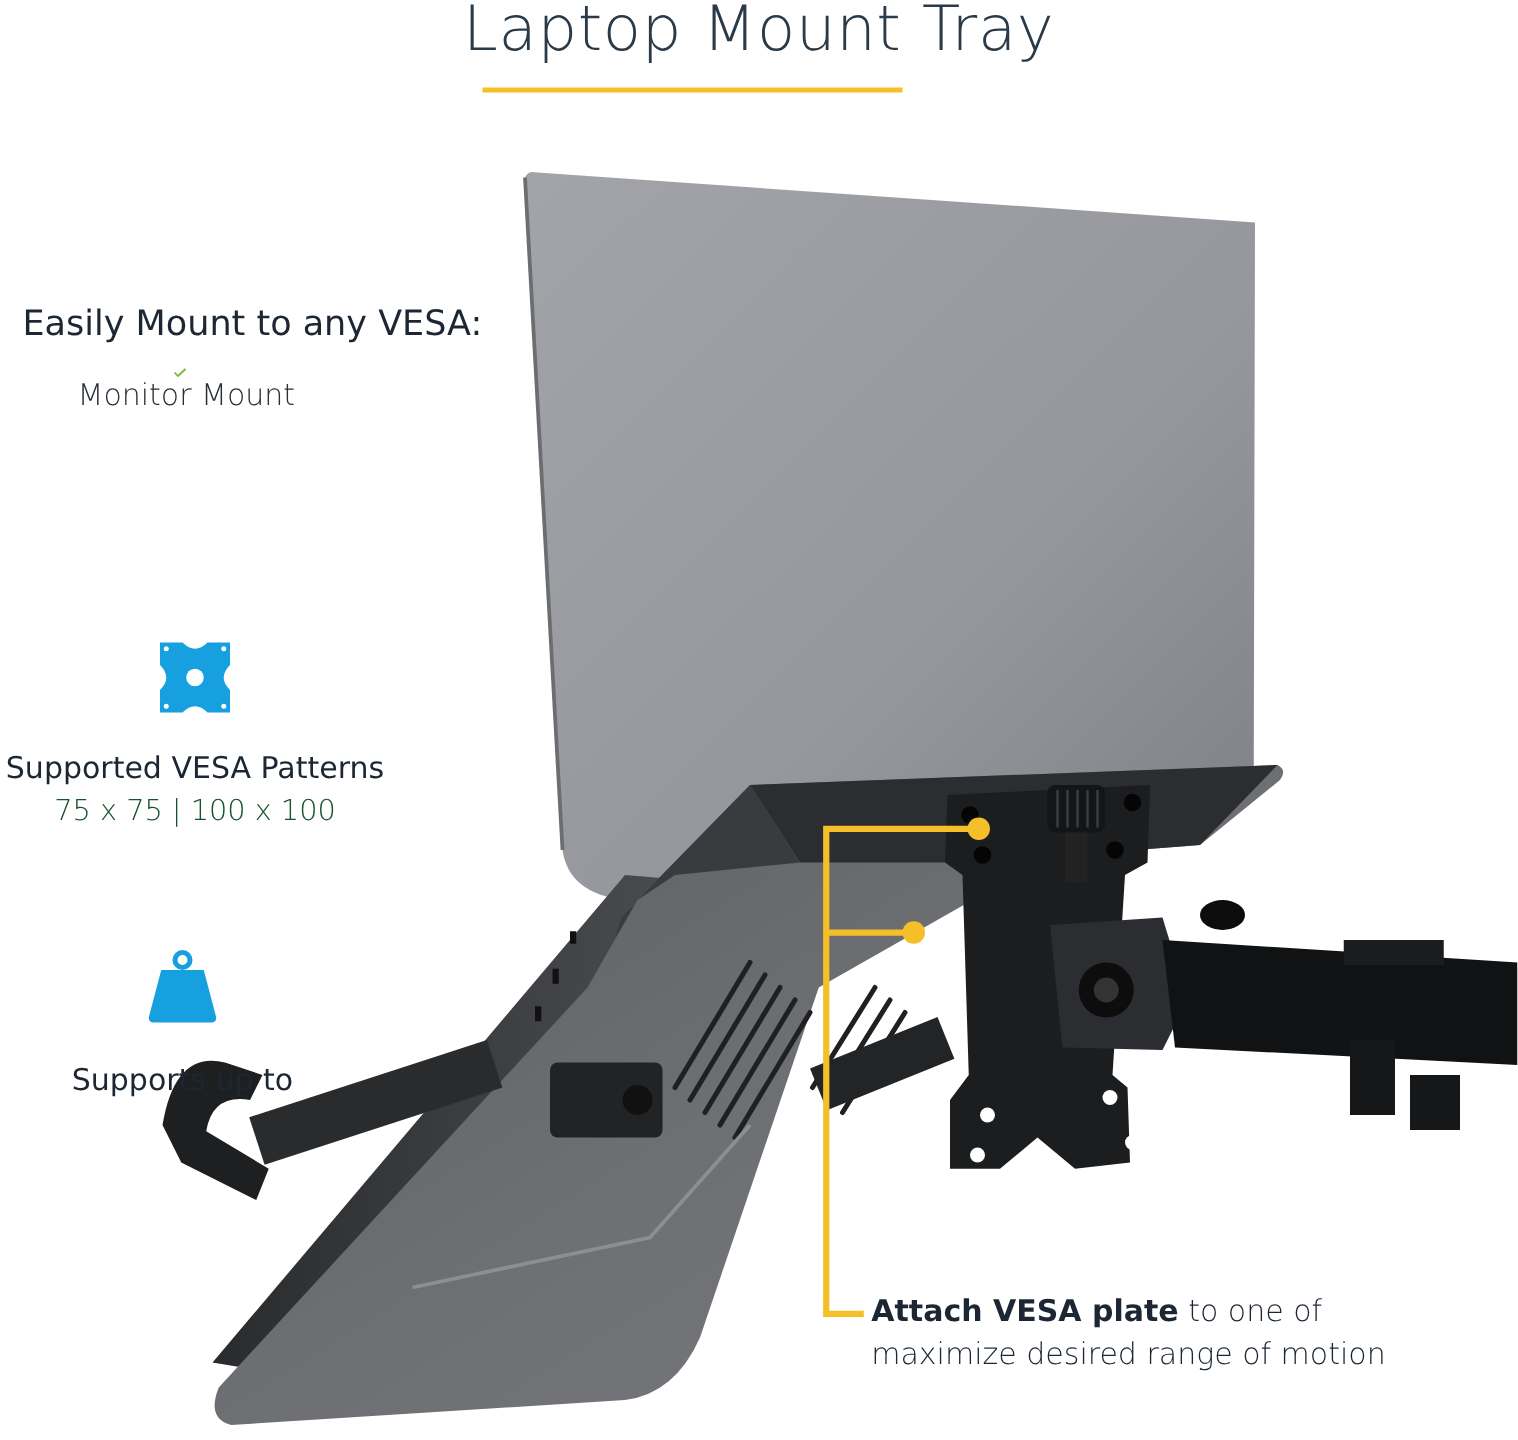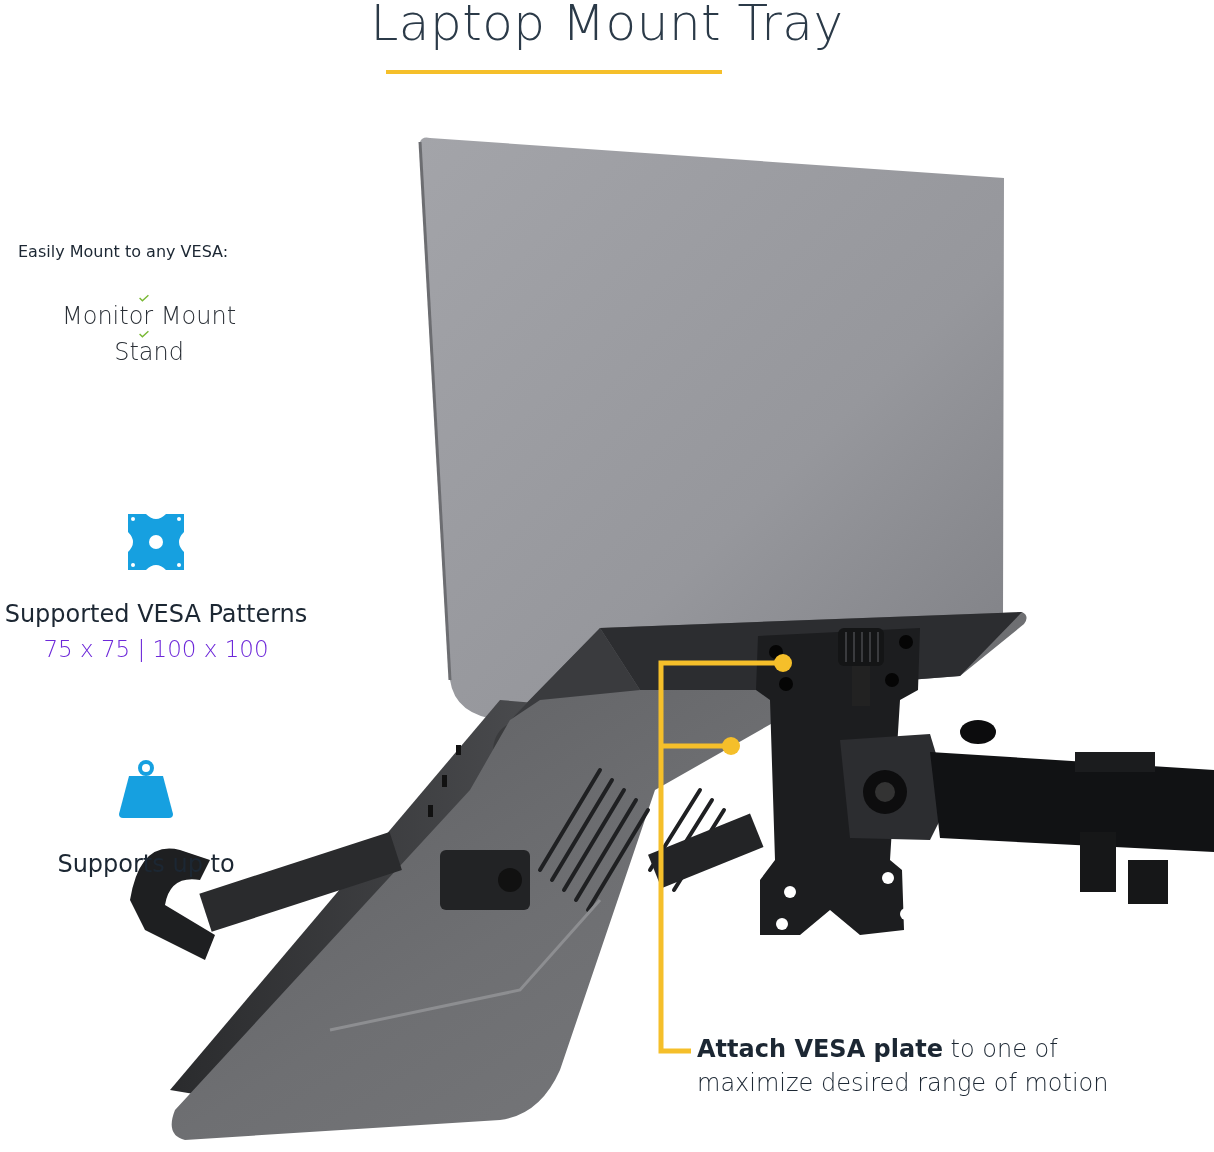--- a/index.html
+++ b/index.html
@@ -14,38 +14,38 @@
     }
     .title-underline {
       position: absolute; left: 386px; top: 70px; width: 336px; height: 4px;
       background: #f5bf2a;
     }
 
     .product { position: absolute; left: 0; top: 0; width: 1214px; height: 1152px; }
 
     .feature-heading {
       position: absolute; left: 18px; top: 242px;
-      font-size: 16px; color: #1c2733; font-weight: 400;
+      font-size: 28px; color: #1c2733; font-weight: 400;
     }
     .check-list { position: absolute; left: 62px; top: 294px; list-style: none; }
     .check-list li {
       display: flex; align-items: center; height: 36px;
       font-size: 24px; color: #2a2f36; font-weight: 300; flex-direction: column;
     }
     .check-list li .chk { width: 28px; height: 20px; margin-right: 10px; }
 
     .icon-block { position: absolute; text-align: center; }
     .vesa-block { left: 0; width: 312px; top: 512px; }
     .weight-block { left: 28px; width: 236px; top: 760px; }
     .icon-block .icon { display: block; margin: 0 auto; }
     .icon-block .label-strong {
       font-size: 24px; color: #1c2733; font-weight: 400; margin-top: 24px; white-space: nowrap;
     }
     .icon-block .label-sub {
-      font-size: 23px; color: #6d28d9; font-weight: 300; margin-top: 8px; white-space: nowrap;
+      font-size: 23px; color: #14532d; font-weight: 300; margin-top: 8px; white-space: nowrap;
     }
     .vesa-block .label-strong { margin-top: 28px; }
     .weight-block .label-strong { margin-top: 30px; }
 
     .callout-text {
       position: absolute; left: 697px; top: 1032px; width: 500px;
       font-size: 24px; line-height: 34px; color: #1c2733; font-weight: 300;
     }
     .callout-text b { font-weight: 700; text-align: right; }
   </style>
@@ -154,26 +154,20 @@
 <div class="title-underline"></div>
 
 <div class="feature-heading">Easily Mount to any VESA:</div>
 <ul class="check-list">
   <li>
     <svg class="chk" viewBox="0 0 28 20">
         <polyline points="3,10 10,17 25,3" stroke="#78b833" stroke-width="3.5" fill="none"></polyline>
       </svg>
     <span>Monitor Mount</span>
   </li>
-  <li>
-    <svg class="chk" viewBox="0 0 28 20">
-        <polyline points="3,10 10,17 25,3" stroke="#78b833" stroke-width="3.5" fill="none"></polyline>
-      </svg>
-    <span>Stand</span>
-  </li>
 </ul>
 
 <div class="icon-block vesa-block">
   <svg class="icon" width="60" height="60" viewBox="0 0 60 60">
     <path d="M2 2 L20 2 Q30 12 40 2 L58 2 L58 20 Q48 30 58 40 L58 58 L40 58 Q30 48 20 58 L2 58 L2 40 Q12 30 2 20 Z" fill="#16a0e0"></path>
     <circle cx="30" cy="30" r="7" fill="#fff"></circle>
     <circle cx="7" cy="7" r="2" fill="#fff"></circle>
     <circle cx="53" cy="7" r="2" fill="#fff"></circle>
     <circle cx="7" cy="53" r="2" fill="#fff"></circle>
     <circle cx="53" cy="53" r="2" fill="#fff"></circle>

